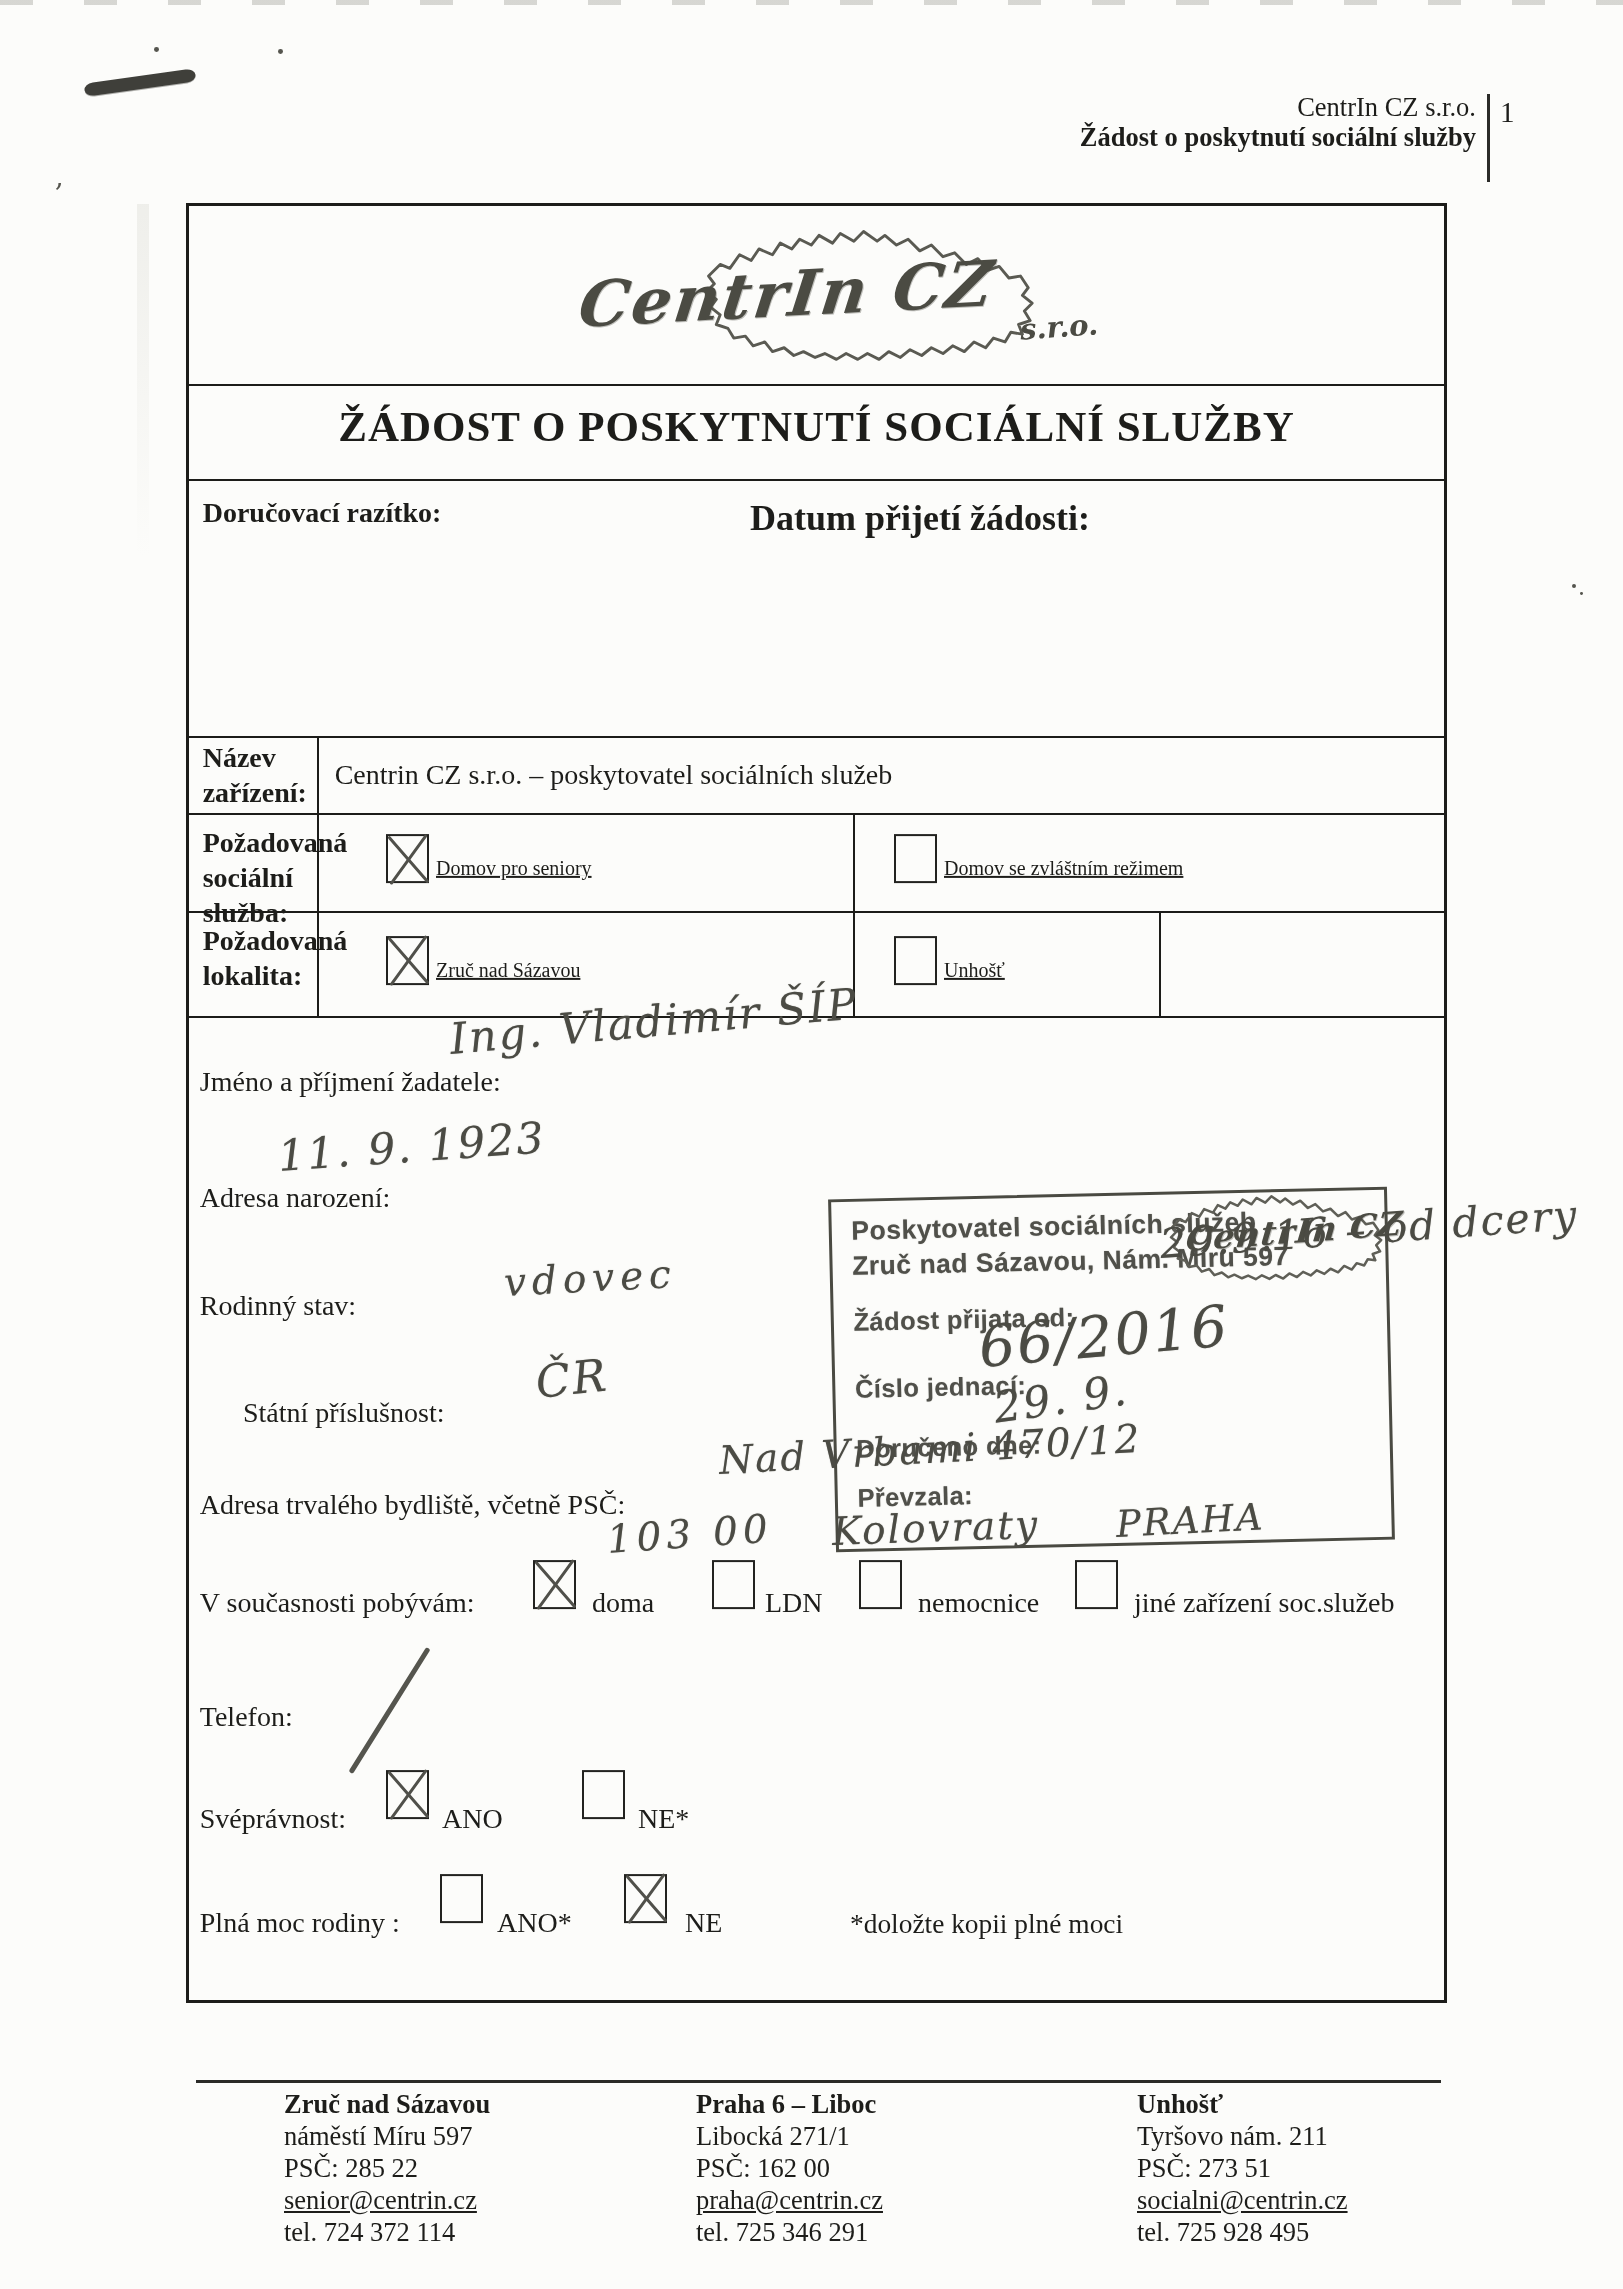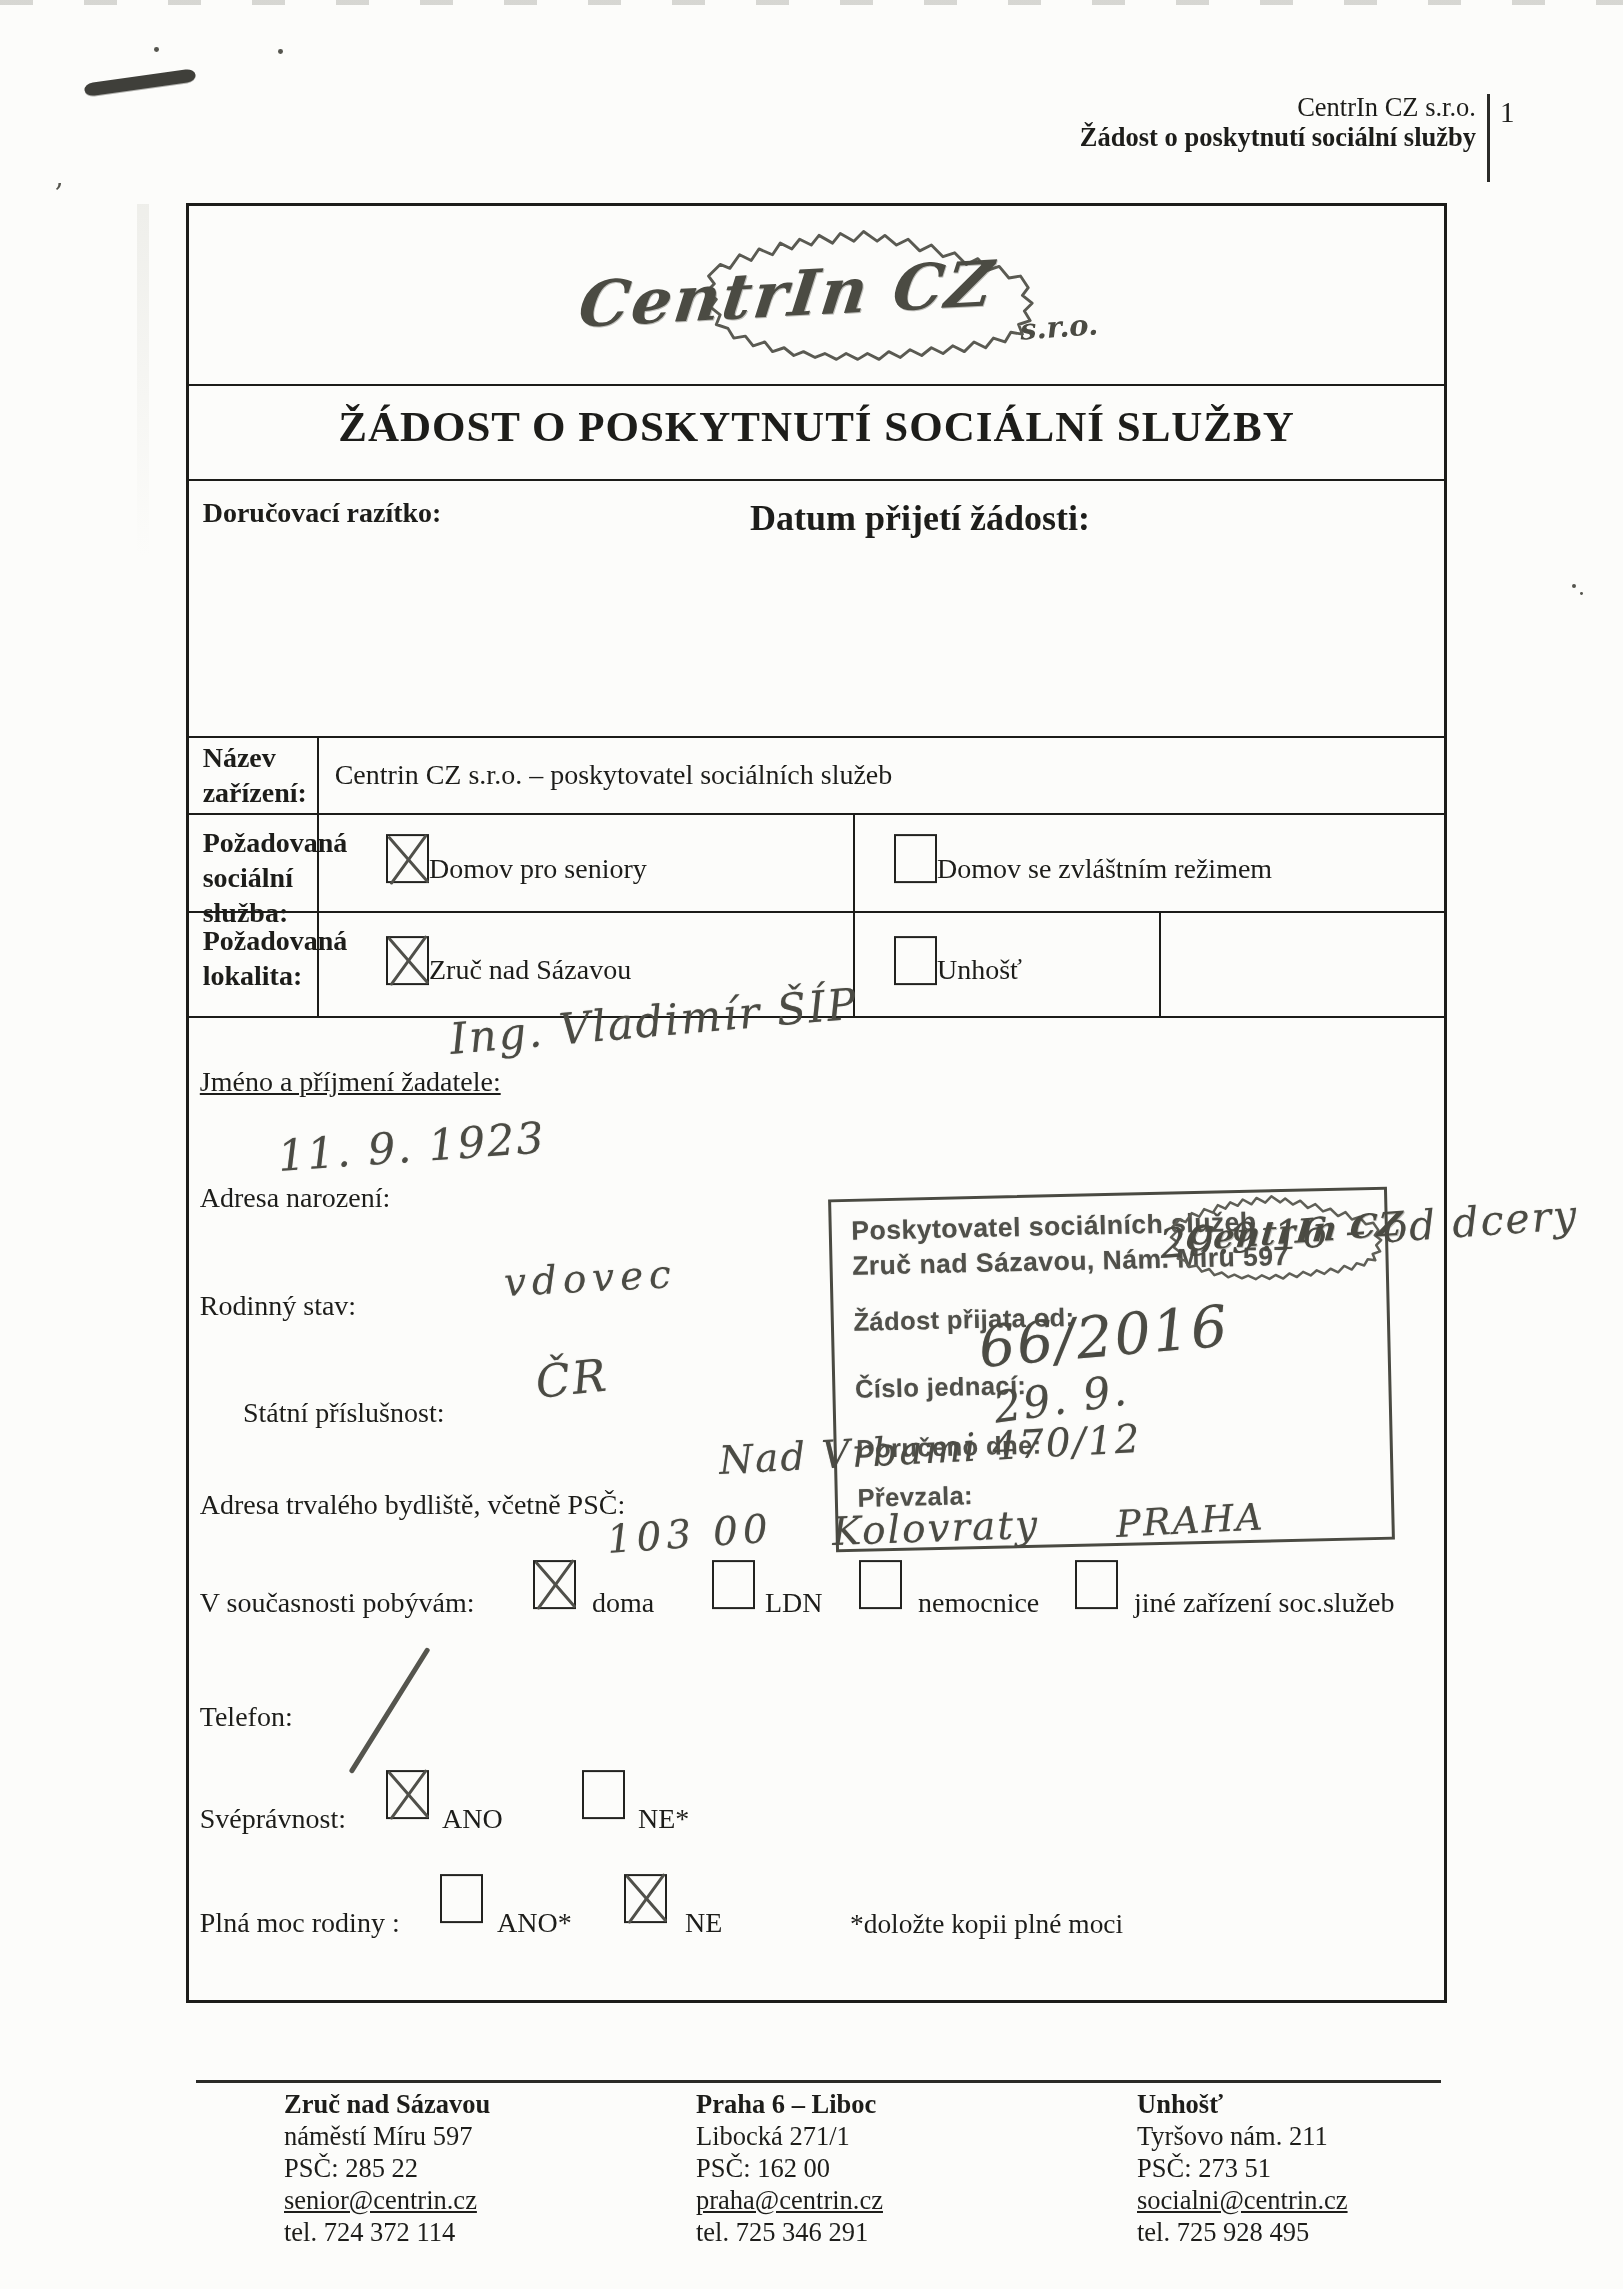--- a/index.html
+++ b/index.html
@@ -31,21 +31,21 @@
   .row-title{height:95px;}
   .row-rcpt{height:257px;}
   .row-fac{height:77px;display:flex;}
   .row-svc{height:98px;display:flex;}
   .row-loc{height:105px;display:flex;}
   .row-main{height:967px;}
   .lblcol{width:130px;border-right:2.9px solid #1c1c19;box-sizing:border-box;
     font-weight:700;font-size:28px;padding:9.8px 0 0 13.7px;line-height:35px;flex:none;}
   .lblcol.vcenter{display:flex;align-items:center;padding-top:0;}
   .optcell{display:flex;align-items:center;box-sizing:border-box;flex:none;}
-  .optcell .optlabel{font-size:28px;margin-left:0;transform:translateY(5.9px);white-space:nowrap;}
+  .optcell .optlabel{font-size:20px;margin-left:7px;transform:translateY(5.9px);white-space:nowrap;text-decoration:underline;}
   .sep-r{border-right:2.9px solid #1c1c19;}
   
   .doc-title{font-size:43px;font-weight:700;text-align:center;padding-top:15.7px;letter-spacing:1px;}
   
   .rcpt-left{position:absolute;left:13.7px;top:15.7px;font-size:28px;font-weight:700;}
   .rcpt-right{position:absolute;left:561px;top:15.7px;font-size:36px;font-weight:700;}
   
   .fac-val{font-size:28px;display:flex;align-items:center;padding-left:15.7px;}
   
   .logo-wrap{position:relative;width:529px;height:165px;margin:3.9px auto 0 auto;left:29px;}
@@ -178,21 +178,21 @@
         <span class="stamp-field" style="top:106px;">Žádost přijata od:</span>
         <span class="stamp-field" style="top:173px;">Číslo jednací:</span>
         <span class="stamp-field" style="top:233px;">Doručeno dne:</span>
         <span class="stamp-field" style="top:282px;">Převzala:</span>
       </div>
 
       <span class="hw" style="left:971px;top:202px;font-size:41px;transform:rotate(-4deg);">29.9.16 – od dcery</span>
       <span class="hw" style="left:790px;top:296px;font-size:57px;transform:rotate(-5deg);">66/2016</span>
       <span class="hw" style="left:805px;top:365px;font-size:43px;transform:rotate(-8deg);">29. 9.</span>
 
-      <span class="fld-label" style="left:10.8px;top:48px;text-decoration:underline;">Jméno a příjmení žadatele:</span>
+      <span class="fld-label" style="left:10.8px;top:48px;">Jméno a příjmení žadatele:</span>
       <span class="hw" style="left:261px;top:-3.9px;font-size:43px;transform:rotate(-5deg);">Ing. Vladimír ŠÍP</span>
 
       <span class="fld-label" style="left:10.8px;top:164px;">Adresa narození:</span>
       <span class="hw" style="left:89px;top:113px;font-size:43px;transform:rotate(-4deg);">11. 9. 1923</span>
 
       <span class="fld-label" style="left:10.8px;top:272px;">Rodinný stav:</span>
       <span class="hw" style="left:315px;top:242px;font-size:39px;transform:rotate(-3deg);letter-spacing:5.9px;">vdovec</span>
 
       <span class="fld-label" style="left:10px;top:379px;margin-left:44px;">Státní příslušnost:</span>
       <span class="hw" style="left:347px;top:338px;font-size:45px;transform:rotate(-6deg);">ČR</span>

